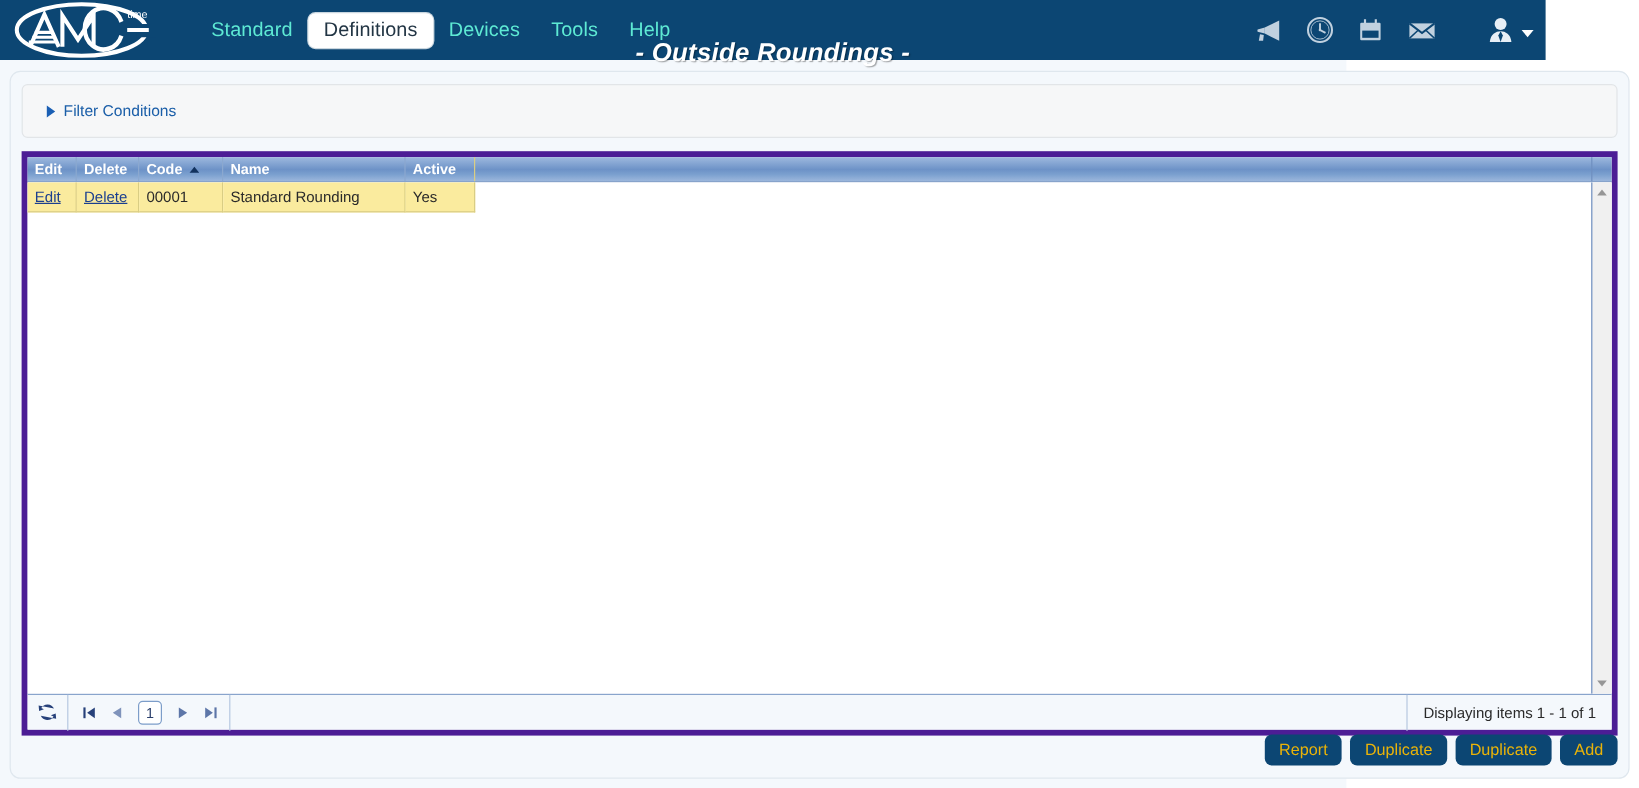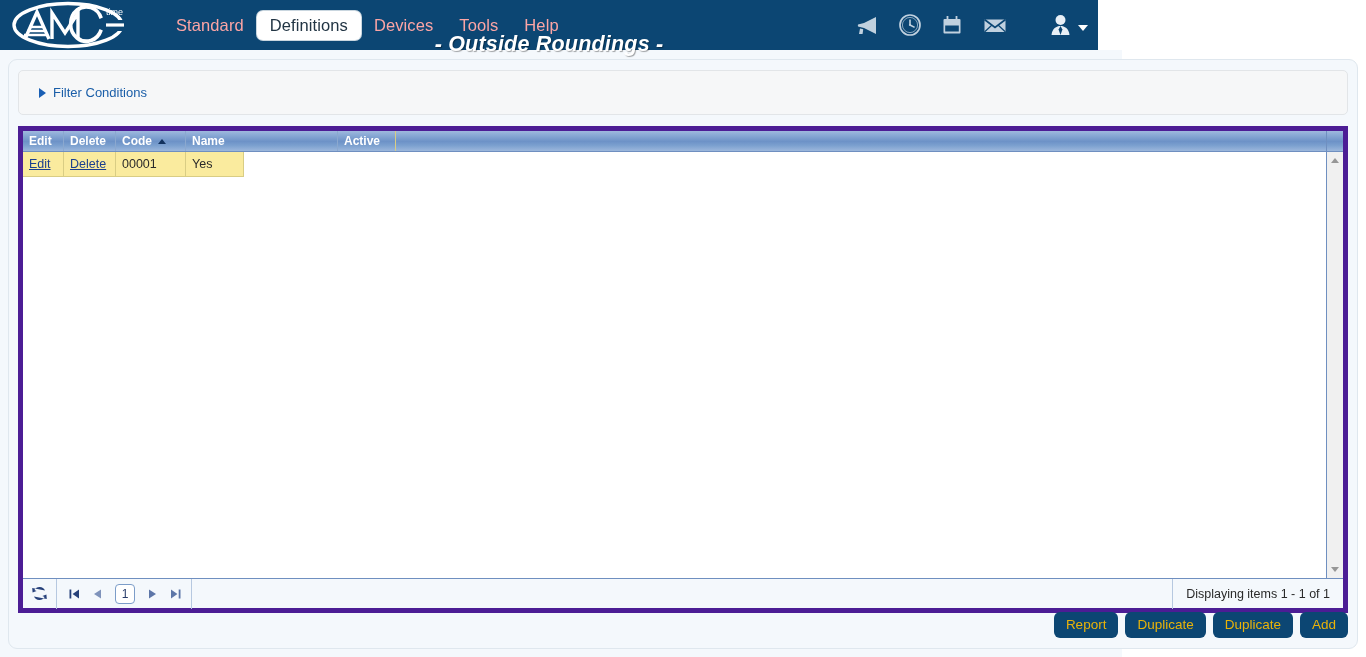--- a/index.html
+++ b/index.html
@@ -8,38 +8,38 @@
     margin: 0; padding: 0;
     width: 1366px; height: 657px;
     overflow: hidden;
     font-family: "Liberation Sans", sans-serif;
     background: #ffffff;
   }
 
   
   .topbar {
     position: relative;
-    width: 1098px; height: 50px;
+    width: 1288px; height: 50px;
     background: #0c4673;
     display: flex; align-items: center;
   }
   .logo-wrap {
     width: 145px; height: 50px;
     position: relative;
     flex: 0 0 145px;
     cursor: pointer;
   }
   .logo-wrap svg { position: absolute; left: 2px; top: 1px; }
 
   .mainmenu {
     display: flex; align-items: center; gap: 0px;
     margin-left: 18px;
   }
   .menu-item {
-    color: #fca5a5;
+    color: #5eead4;
     font-size: 16.5px;
     padding: 5px 13px;
     border-radius: 6px;
     white-space: nowrap;
     cursor: pointer;
     letter-spacing: .1px;
   }
   .menu-item.active {
     background: #ffffff;
     color: #223544;
@@ -378,20 +378,21 @@
         <div class="th filler"></div>
         <div class="head-sbcorner"></div>
       </div>
 
       <div class="grid-body">
 
         <div class="grid-row">
           <div class="td col-edit"><a>Edit</a></div>
           <div class="td col-delete"><a>Delete</a></div>
           <div class="td col-code">00001</div>
+          <div class="td col-name">Standard Rounding</div>
           <div class="td col-active">Yes</div>
         </div>
 
         <div class="vscroll">
           <div class="vsbtn">
             <div class="ar-up"></div>
           </div>
           <div class="vsbtn bottom">
             <div class="ar-dn"></div>
           </div>

